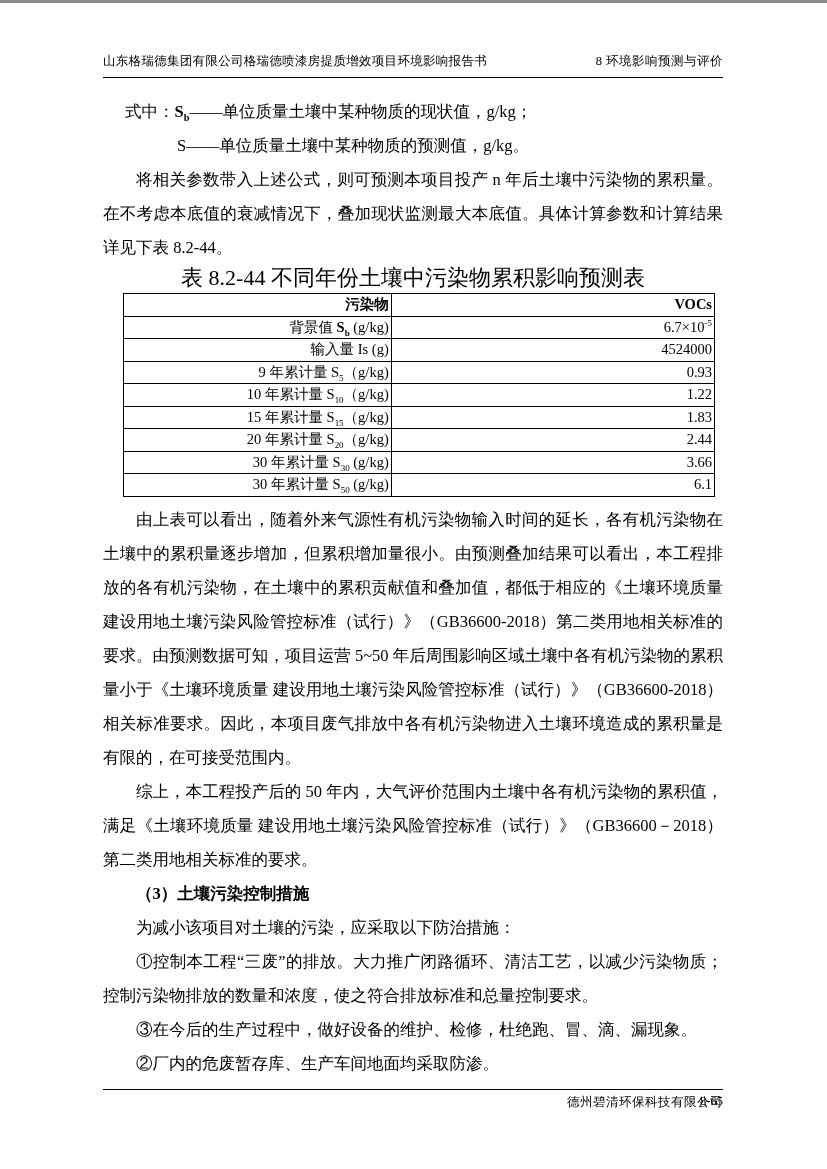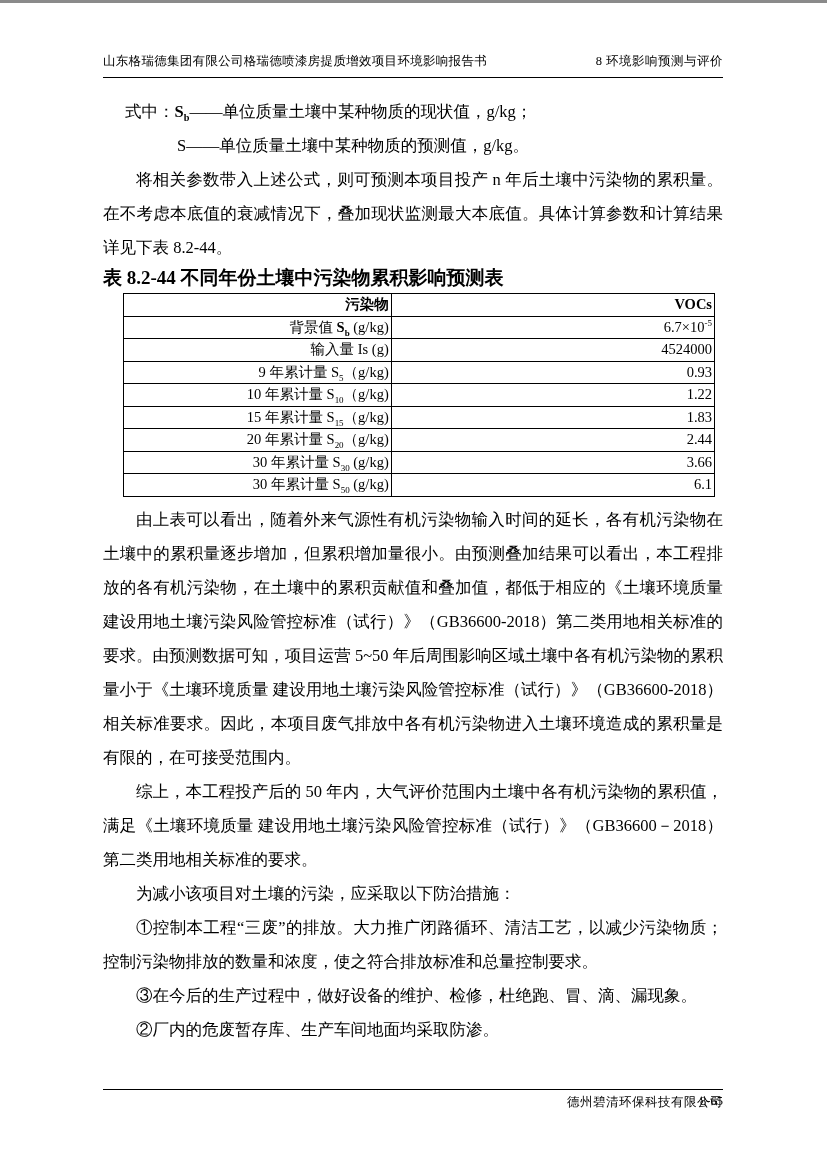--- a/index.html
+++ b/index.html
@@ -31,23 +31,23 @@
   .formula-line1{padding-left:22px;}
   .formula-line2{padding-left:74px;}
   .para{margin:0;text-indent:2em;}
   .section-heading{margin:0;text-indent:2em;font-weight:bold;}
   b.sym{font-weight:bold;}
   sub{font-size:62%;vertical-align:sub;line-height:0;}
   sup{font-size:62%;vertical-align:super;line-height:0;}
   
   .table-title{
     margin:1px 0 3px 0;
-    text-align:left;
-    font-weight:bold;
-    font-size:19px;line-height:24px;
+    text-align:center;
+    font-weight:normal;
+    font-size:22px;line-height:24px;
     text-indent:0;
   }
   table.data{
     border-collapse:collapse;
     width:592px;
     margin:0 8px 6px 20px;
     font-size:14.5px;
     line-height:normal;
     table-layout:fixed;
   }
@@ -139,20 +139,21 @@
         <td><span>30 年累计量 </span><span>S</span><sub>50</sub><span> (g/kg)</span></td>
         <td><span>6.1</span><sup></sup></td>
       </tr>
     </tbody>
       </table>
 
     <p class="para">由上表可以看出，随着外来气源性有机污染物输入时间的延长，各有机污染物在土壤中的累积量逐步增加，但累积增加量很小。由预测叠加结果可以看出，本工程排放的各有机污染物，在土壤中的累积贡献值和叠加值，都低于相应的《土壤环境质量 建设用地土壤污染风险管控标准（试行）》（GB36600-2018）第二类用地相关标准的要求。由预测数据可知，项目运营 5~50 年后周围影响区域土壤中各有机污染物的累积量小于《土壤环境质量 建设用地土壤污染风险管控标准（试行）》（GB36600-2018）相关标准要求。因此，本项目废气排放中各有机污染物进入土壤环境造成的累积量是有限的，在可接受范围内。</p>
 
     <p class="para">综上，本工程投产后的 50 年内，大气评价范围内土壤中各有机污染物的累积值，满足《土壤环境质量 建设用地土壤污染风险管控标准（试行）》（GB36600－2018）第二类用地相关标准的要求。</p>
 
+    <p class="section-heading">（3）土壤污染控制措施</p>
 
     <p class="para">为减小该项目对土壤的污染，应采取以下防治措施：</p>
 
     <p class="para">①控制本工程“三废”的排放。大力推广闭路循环、清洁工艺，以减少污染物质；控制污染物排放的数量和浓度，使之符合排放标准和总量控制要求。</p>
 
     <p class="para">③在今后的生产过程中，做好设备的维护、检修，杜绝跑、冒、滴、漏现象。</p>
 
     <p class="para">②厂内的危废暂存库、生产车间地面均采取防渗。</p>
 
   </div>

